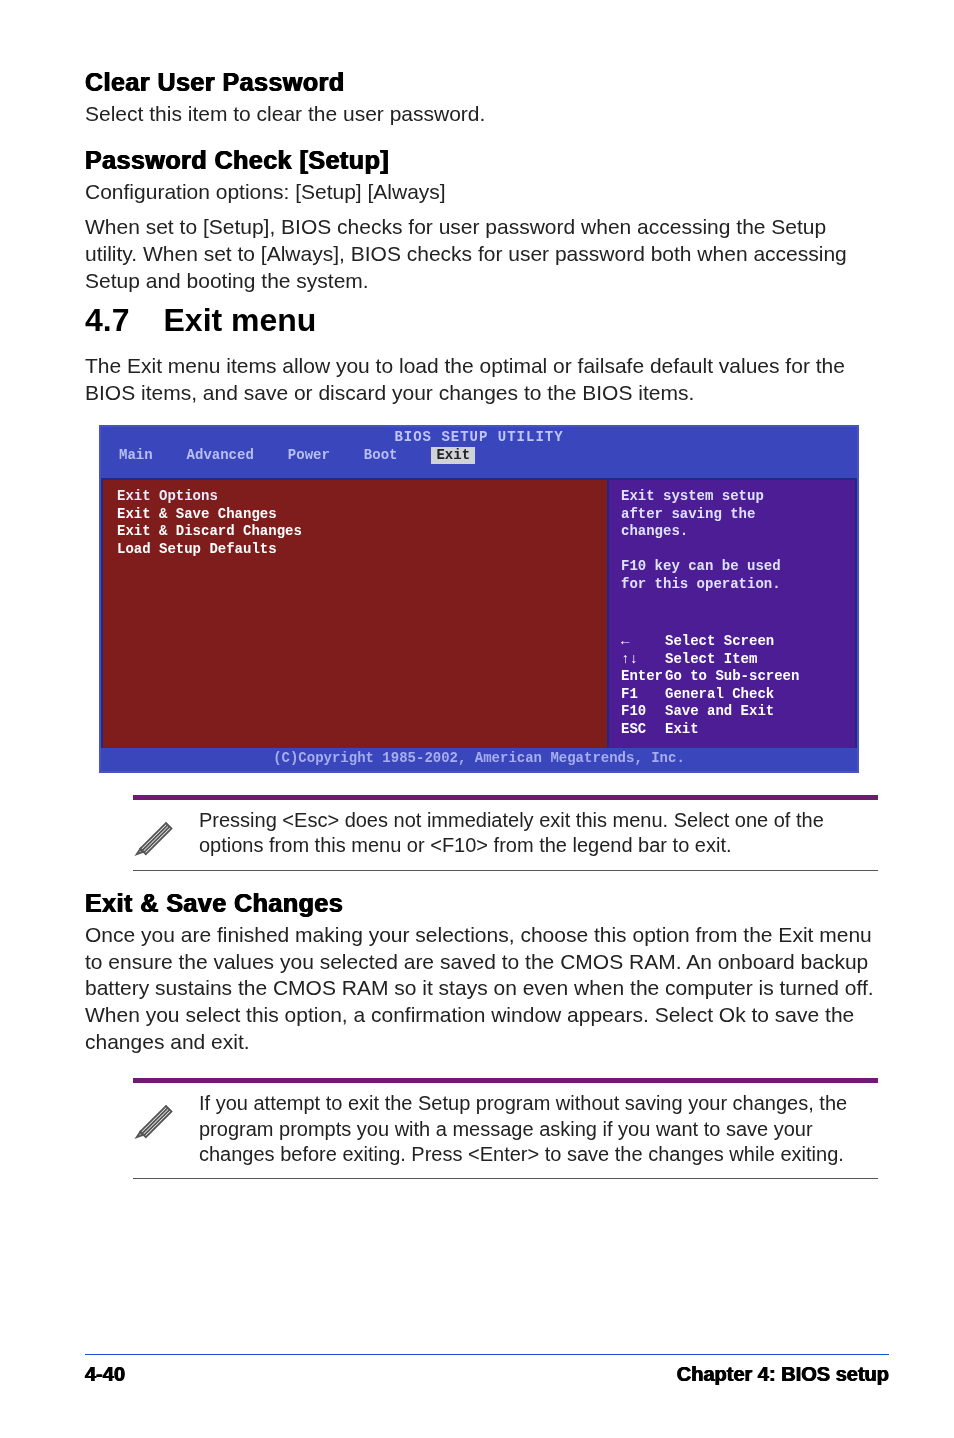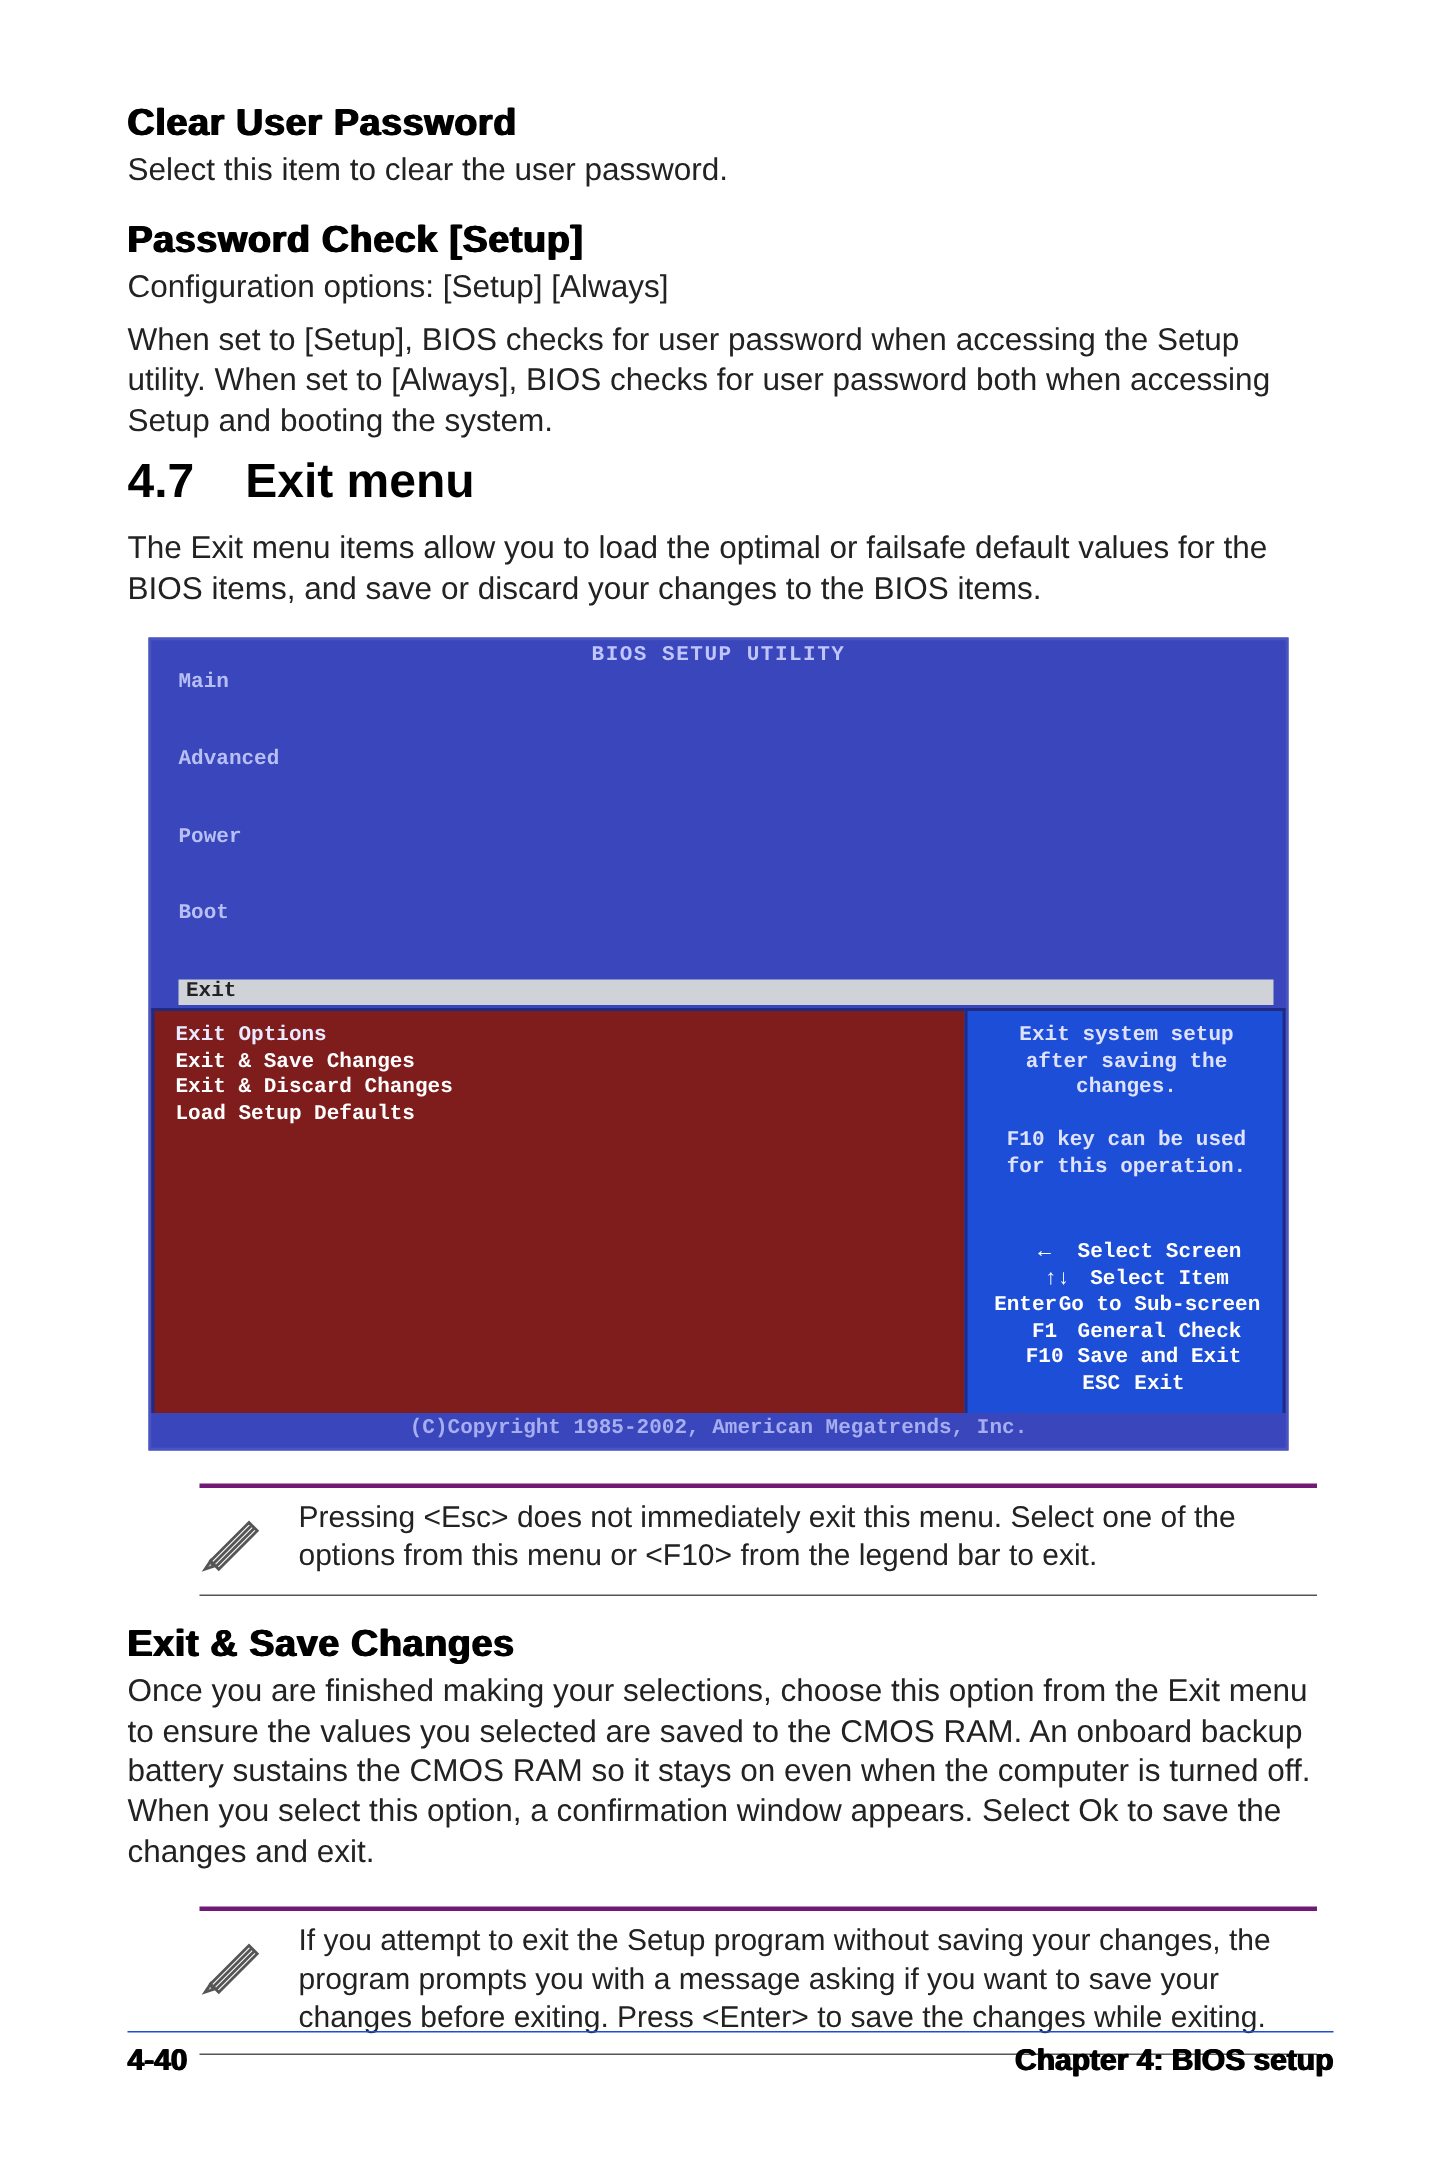--- a/index.html
+++ b/index.html
@@ -48,59 +48,57 @@
     color: #bfc5ff;
     background: #3a46bb;
     padding: 2px 0 0 0;
     font-weight: 700;
     letter-spacing: 1px;
   }
   .bios-tabs {
     display: flex;
     background: #3a46bb;
     color: #9aa3f1;
-    padding: 0 8px 2px 18px;
+    padding: 0 8px 14px 18px;
     gap: 34px;
-    flex-direction: column;
   }
   .bios-tab { color: #b8bff4; font-weight:700; }
   .bios-tab.active { background:#cfd3d8; color:#222; padding:0 5px; }
   .bios-body { display:flex; background:#3a46bb; }
   .bios-left {
     flex: 1;
     background:#7f1d1d;
     border: 2px solid #202a82;
     border-right: none;
     border-bottom: none;
     padding: 8px 10px 90px 14px;
     color: #d7dbff;
   }
   .bios-right {
-    width: 214px;
-    background:#1d4ed8;
+    width: 250px;
+    background:#4c1d95;
     border: 2px solid #202a82;
     border-bottom:none;
     padding: 8px 10px 10px 12px;
     color: #dfe2ff;
-    text-align: center;
   }
   .bios-left .opt-head { color: #e8ebff; }
   .bios-left .item { color:#fff; }
   .bios-right .help-block { min-height: 105px; }
   .bios-keys { margin-top: 40px; }
   .bios-keys .row { white-space: pre; color:#fff; }
   .bios-keys .k { color:#fff; display:inline-block; width:44px; }
   .bios-footer { background:#3a46bb; color:#a7aef0; text-align:center; padding:2px 0 3px; font-weight:700; }
 
   
   .note {
     display:flex;
     align-items:flex-start;
     gap: 22px;
-    border-top: 3px solid #701a75;
+    border-top: 5px solid #701a75;
     border-bottom: 1px solid #555;
     margin: 22px 0 18px 48px;
     margin-right: 6px;
     padding: 8px 6px 10px 0;
   }
   .note .icon { width:44px; flex:0 0 44px; padding-top:4px; }
   .note .icon svg { width:44px; height:44px; }
   .note .txt { font-size:20px; line-height:1.28; color:#222; }
 
   .footer {

